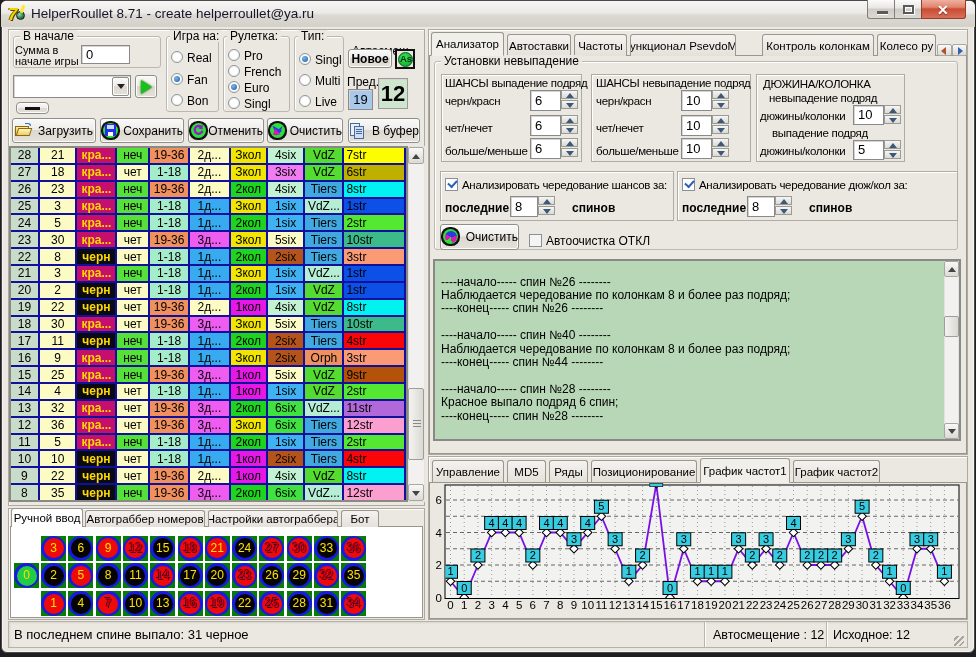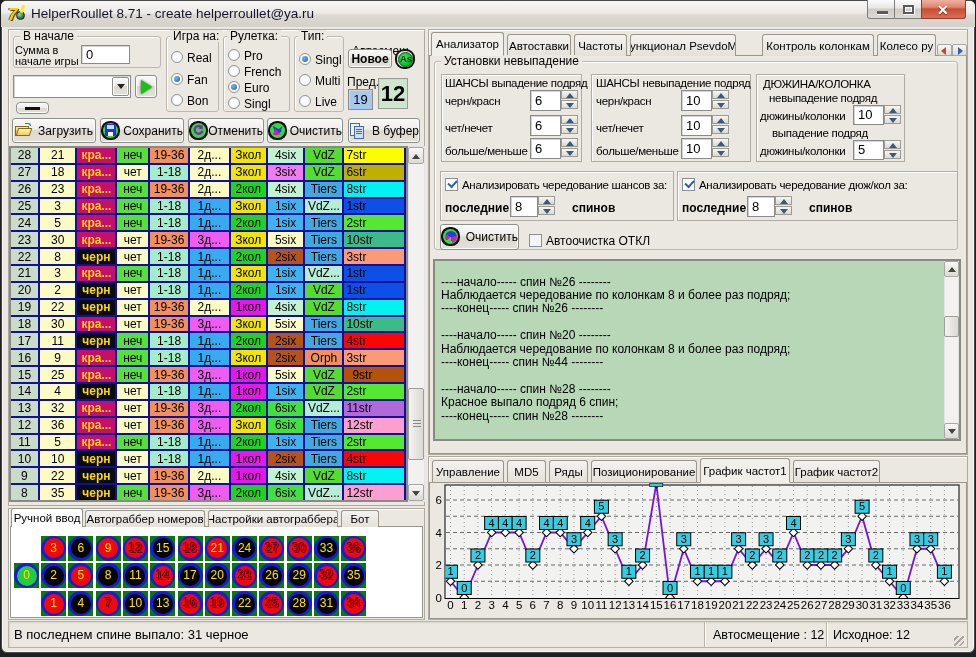--- a/index.html
+++ b/index.html
@@ -115,21 +115,21 @@
     <span class="grouplabel" style="left:3px;">Тип:</span>
   </div>
 <div class="radio sel" style="left:299px;top:53px;"></div>
 <div class="lbl" style="left:315px;top:53px;">Singl</div>
 <div class="radio" style="left:299px;top:74px;"></div>
 <div class="lbl" style="left:315px;top:74px;">Multi</div>
 <div class="radio" style="left:299px;top:95px;"></div>
 <div class="lbl" style="left:315px;top:95px;">Live</div>
 <div class="lbl" style="left:352px;top:44px;">Автосмещ.</div>
 <div class="btn" style="left:348px;top:49px;width:44px;height:19px;font-weight:bold;">Новое</div>
-<div class="abs" style="left:395px;top:49px;width:20px;height:20px;border:2px solid #111;border-radius:9px;background:#ebe8e1;">
+<div class="abs" style="left:395px;top:49px;width:20px;height:20px;border:2px solid #111;border-radius:0;background:#ebe8e1;">
 <div class="abs" style="left:0.5px;top:0.5px;width:15px;height:15px;border-radius:50%;background:radial-gradient(circle at 40% 35%, #38e85a, #0a9c1a);border:1px solid #052;"></div>
 <div class="abs" style="left:3px;top:2px;font-size:9.5px;font-weight:bold;color:#031;">As</div>
   </div>
 <div class="lbl" style="left:347px;top:75px;">Пред.</div>
 <div class="edit" style="left:348px;top:89px;width:25px;height:21px;background:#a8c8ec;text-align:center;line-height:19px;font-size:13px;">19</div>
 <div class="edit" style="left:378px;top:78px;width:30px;height:31px;background:#cde6cd;border:1px solid #9a9a96;text-align:center;line-height:29px;font-size:22px;font-weight:bold;">12</div>
 <div class="btn" style="left:12px;top:118px;width:84px;height:25px;"><div style="position:relative;width:18px;height:15px;margin-right:5px;">
       <div class="abs" style="left:0;top:3px;width:14px;height:10px;background:linear-gradient(#ffe9a0,#e8b83a);border:1px solid #8a6a10;"></div>
       <div class="abs" style="left:2px;top:5px;width:14px;height:8px;background:linear-gradient(#ffF4c0,#f0cc60);border:1px solid #8a6a10;transform:skewX(-18deg);"></div>
       <div class="abs" style="left:10px;top:0px;width:6px;height:3px;border:1.5px solid #3a6ac0;border-bottom:none;border-left:none;border-radius:0 4px 0 0;"></div>
@@ -337,21 +337,21 @@
 <tr style="height:16.86px;">
           <td style="background:#c9dcc9;color:#000;">15</td>
           <td style="background:#fbfbc3;color:#000;">25</td>
           <td style="background:#c4106c;color:#ffd800;font-weight:bold;">кра...</td>
           <td style="background:#55e139;color:#000;">неч</td>
           <td style="background:#f0905e;color:#000;">19-36</td>
           <td style="background:#ee5cf0;color:#000;">3д...</td>
           <td style="background:#e618e6;color:#000;">1кол</td>
           <td style="background:#fbfbc3;color:#000;">5six</td>
           <td style="background:#55dc30;color:#000;">VdZ</td>
-          <td style="background:#b5520a;color:#000;text-align:left;padding-left:8px;">9str</td>
+          <td style="background:#b5520a;color:#000;text-align:left;padding-left:2px;">9str</td>
         </tr>
 <tr style="height:16.86px;">
           <td style="background:#c9dcc9;color:#000;">14</td>
           <td style="background:#fbfbc3;color:#000;">4</td>
           <td style="background:#0a0a12;color:#ffd800;font-weight:bold;">черн</td>
           <td style="background:#fbfbc3;color:#000;">чет</td>
           <td style="background:#a5ecca;color:#000;">1-18</td>
           <td style="background:#38aaf0;color:#000;">1д...</td>
           <td style="background:#e618e6;color:#000;">1кол</td>
           <td style="background:#3fb2f2;color:#000;">1six</td>
@@ -815,21 +815,21 @@
       <div class="abs" style="left:0;top:0;width:19px;height:19px;border-radius:45%;background:#111;"></div>
       <div class="abs" style="left:2px;top:2px;width:15px;height:15px;border-radius:50%;background:#2ce03c;"></div>
       <div class="abs" style="left:3.5px;top:3.5px;width:12px;height:12px;background:conic-gradient(#2a3ae0 0 22%, #e015b5 0 48%, #2ce03c 0 65%, #e015b5 0 82%, #2a3ae0 0);border-radius:50%;"></div>
     </div>Очистить</div>
 <div class="check" style="left:529px;top:234px;background:#f4f4f4;"></div>
 <div class="lbl" style="left:546px;top:234px;">Автоочистка ОТКЛ</div>
 <div class="abs" style="left:433px;top:259px;width:528px;height:182px;background:#b7d7b7;border:2px solid #8a8a85;"></div>
 <div class="lbl" style="left:441px;top:274.5px;font-size:12px;">----начало----- спин №26 --------</div>
 <div class="lbl" style="left:441px;top:287.9px;font-size:12px;">Наблюдается чередование по колонкам 8 и более раз подряд;</div>
 <div class="lbl" style="left:441px;top:301.29999999999995px;font-size:12px;">----конец----- спин №26 --------</div>
-<div class="lbl" style="left:441px;top:328.0999999999999px;font-size:12px;">----начало----- спин №20 --------</div>
+<div class="lbl" style="left:441px;top:328.0999999999999px;font-size:12px;">----начало----- спин №40 --------</div>
 <div class="lbl" style="left:441px;top:341.4999999999999px;font-size:12px;">Наблюдается чередование по колонкам 8 и более раз подряд;</div>
 <div class="lbl" style="left:441px;top:354.89999999999986px;font-size:12px;">----конец----- спин №44 --------</div>
 <div class="lbl" style="left:441px;top:381.6999999999998px;font-size:12px;">----начало----- спин №28 --------</div>
 <div class="lbl" style="left:441px;top:395.0999999999998px;font-size:12px;">Красное выпало подряд 6 спин;</div>
 <div class="lbl" style="left:441px;top:408.4999999999998px;font-size:12px;">----конец----- спин №28 --------</div>
 <div class="scrtrough" style="left:944px;top:261px;width:15px;height:178px;"></div>
 <div class="scrbtn" style="left:944px;top:261px;width:15px;height:16px;">
     <div class="arrow-up" style="left:3px;top:5px;border-bottom-color:#444;"></div>
   </div>
 <div class="scrbtn" style="left:944px;top:423px;width:15px;height:16px;">

